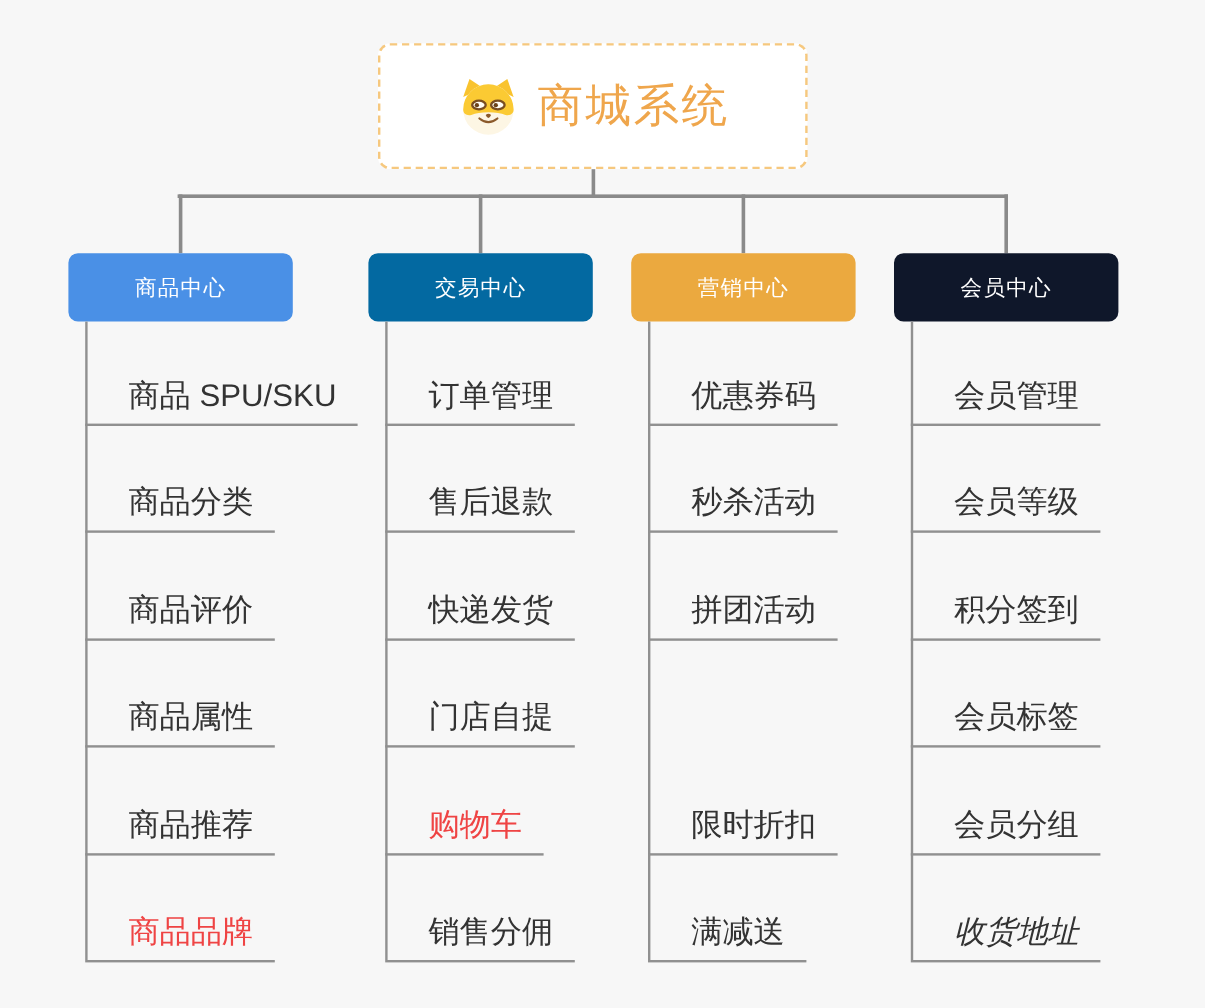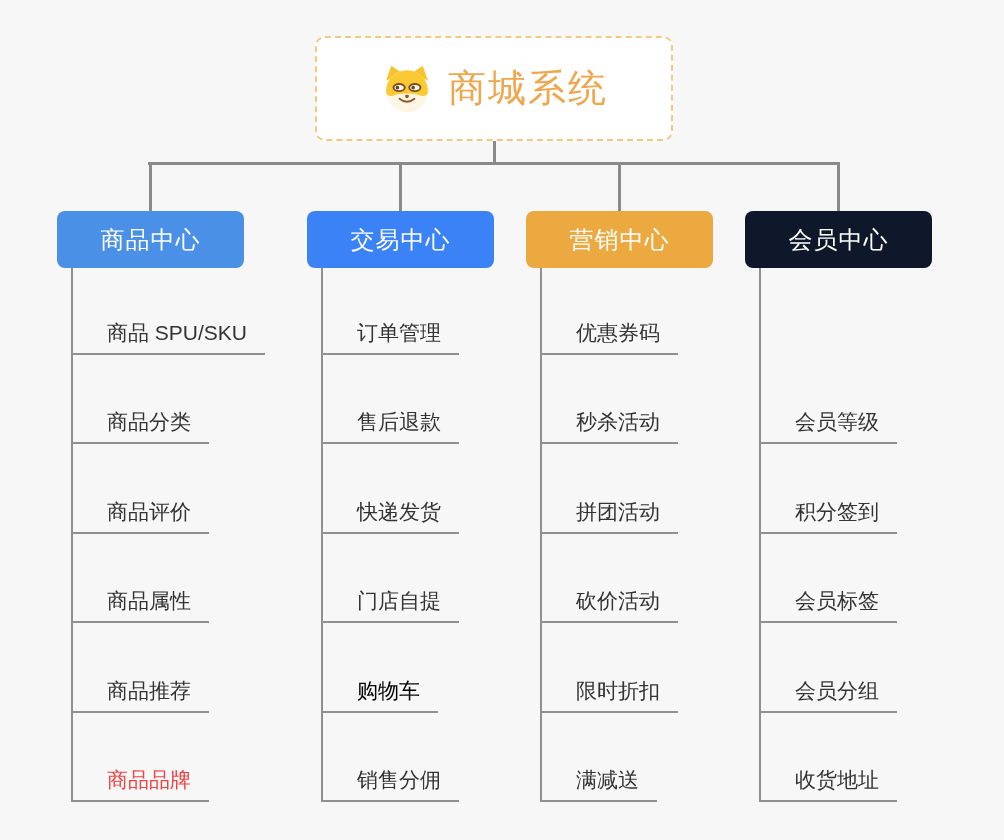--- a/index.html
+++ b/index.html
@@ -27,33 +27,33 @@
     font-weight:500;
   }
   .dog{display:inline-flex;}
   .conn{position:absolute;background:#8a8a8a;}
   .conn-h{height:3px;}
   .conn-v{width:3px;}
   .branch-node{
     position:absolute;top:211px;width:187px;height:57px;
     border-radius:8px;
     display:flex;align-items:center;justify-content:center;
-    color:#ffffff;font-size:24px;letter-spacing:1px;
+    color:#ffffff;font-size:18px;letter-spacing:1px;
     cursor:pointer;
   }
   .trunk{
     position:absolute;width:2px;background:#909090;
   }
   .item{
     position:absolute;height:37px;
     box-sizing:border-box;
     border-bottom:2px solid #909090;
     padding:0 18px 6px 36px;
     display:flex;align-items:flex-end;
-    font-size:21px;color:#333333;
+    font-size:26px;color:#333333;
     white-space:nowrap;
     cursor:pointer;
   }
 </style>
 </head>
 <body>
 
 <div id="canvas" style="background: rgb(247, 247, 247);">
 
   <div class="root-node" id="root-node" style="border-color: rgb(246, 200, 126); background: rgb(255, 255, 255);">
@@ -79,38 +79,38 @@
     <div class="conn conn-v" style="left: 149px; top: 162px; height: 49px; background: rgb(138, 138, 138);"></div>
     <div class="branch-node" style="left: 57px; background: rgb(74, 144, 230);">商品中心</div>
     <div class="trunk" style="left: 71px; top: 268px; height: 532px; background: rgb(144, 144, 144);"></div>
     <div class="item" style="left: 71px; top: 318px; border-bottom-color: rgb(144, 144, 144); color: rgb(51, 51, 51);">商品 SPU/SKU</div>
     <div class="item" style="left: 71px; top: 407px; border-bottom-color: rgb(144, 144, 144); color: rgb(51, 51, 51);">商品分类</div>
     <div class="item" style="left: 71px; top: 497px; border-bottom-color: rgb(144, 144, 144); color: rgb(51, 51, 51);">商品评价</div>
     <div class="item" style="left: 71px; top: 586px; border-bottom-color: rgb(144, 144, 144); color: rgb(51, 51, 51);">商品属性</div>
     <div class="item" style="left: 71px; top: 676px; border-bottom-color: rgb(144, 144, 144); color: rgb(51, 51, 51);">商品推荐</div>
     <div class="item" style="left: 71px; top: 765px; border-bottom-color: rgb(144, 144, 144); color: #ef4444;">商品品牌</div>
     <div class="conn conn-v" style="left: 399px; top: 162px; height: 49px; background: rgb(138, 138, 138);"></div>
-    <div class="branch-node" style="left: 307px; background: #3b82f6;">交易中心</div>
+    <div class="branch-node" style="left: 307px; background: #0369a1;">交易中心</div>
     <div class="trunk" style="left: 321px; top: 268px; height: 532px; background: rgb(144, 144, 144);"></div>
     <div class="item" style="left: 321px; top: 318px; border-bottom-color: rgb(144, 144, 144); color: rgb(51, 51, 51);">订单管理</div>
     <div class="item" style="left: 321px; top: 407px; border-bottom-color: rgb(144, 144, 144); color: rgb(51, 51, 51);">售后退款</div>
     <div class="item" style="left: 321px; top: 497px; border-bottom-color: rgb(144, 144, 144); color: rgb(51, 51, 51);">快递发货</div>
     <div class="item" style="left: 321px; top: 586px; border-bottom-color: rgb(144, 144, 144); color: rgb(51, 51, 51);">门店自提</div>
-    <div class="item" style="left: 321px; top: 676px; border-bottom-color: rgb(144, 144, 144); color: #000000;">购物车</div>
+    <div class="item" style="left: 321px; top: 676px; border-bottom-color: rgb(144, 144, 144); color: #ef4444;">购物车</div>
     <div class="item" style="left: 321px; top: 765px; border-bottom-color: rgb(144, 144, 144); color: rgb(51, 51, 51);">销售分佣</div>
     <div class="conn conn-v" style="left: 618px; top: 162px; height: 49px; background: rgb(138, 138, 138);"></div>
     <div class="branch-node" style="left: 526px; background: rgb(235, 169, 63);">营销中心</div>
     <div class="trunk" style="left: 540px; top: 268px; height: 532px; background: rgb(144, 144, 144);"></div>
     <div class="item" style="left: 540px; top: 318px; border-bottom-color: rgb(144, 144, 144); color: rgb(51, 51, 51);">优惠券码</div>
     <div class="item" style="left: 540px; top: 407px; border-bottom-color: rgb(144, 144, 144); color: rgb(51, 51, 51);">秒杀活动</div>
     <div class="item" style="left: 540px; top: 497px; border-bottom-color: rgb(144, 144, 144); color: rgb(51, 51, 51);">拼团活动</div>
-    <div class="item" style="left: 540px; top: 586px; border-bottom-color: rgb(144, 144, 144); color: rgb(51, 51, 51);">砍价活动</div>
     <div class="item" style="left: 540px; top: 676px; border-bottom-color: rgb(144, 144, 144); color: rgb(51, 51, 51);">限时折扣</div>
     <div class="item" style="left: 540px; top: 765px; border-bottom-color: rgb(144, 144, 144); color: rgb(51, 51, 51);">满减送</div>
     <div class="conn conn-v" style="left: 837px; top: 162px; height: 49px; background: rgb(138, 138, 138);"></div>
     <div class="branch-node" style="left: 745px; background: #0f172a;">会员中心</div>
     <div class="trunk" style="left: 759px; top: 268px; height: 532px; background: rgb(144, 144, 144);"></div>
+    <div class="item" style="left: 759px; top: 318px; border-bottom-color: rgb(144, 144, 144); color: rgb(51, 51, 51);">会员管理</div>
     <div class="item" style="left: 759px; top: 497px; border-bottom-color: rgb(144, 144, 144); color: rgb(51, 51, 51);">积分签到</div>
     <div class="item" style="left: 759px; top: 407px; border-bottom-color: rgb(144, 144, 144); color: rgb(51, 51, 51);">会员等级</div>
     <div class="item" style="left: 759px; top: 586px; border-bottom-color: rgb(144, 144, 144); color: rgb(51, 51, 51);">会员标签</div>
     <div class="item" style="left: 759px; top: 676px; border-bottom-color: rgb(144, 144, 144); color: rgb(51, 51, 51);">会员分组</div>
-    <div class="item" style="left: 759px; top: 765px; border-bottom-color: rgb(144, 144, 144); color: rgb(51, 51, 51);">收货地址</div>
+    <div class="item" style="left: 759px; top: 765px; border-bottom-color: rgb(144, 144, 144); color: rgb(51, 51, 51); font-style: italic;">收货地址</div>
   </div>
 
 </body></html>

